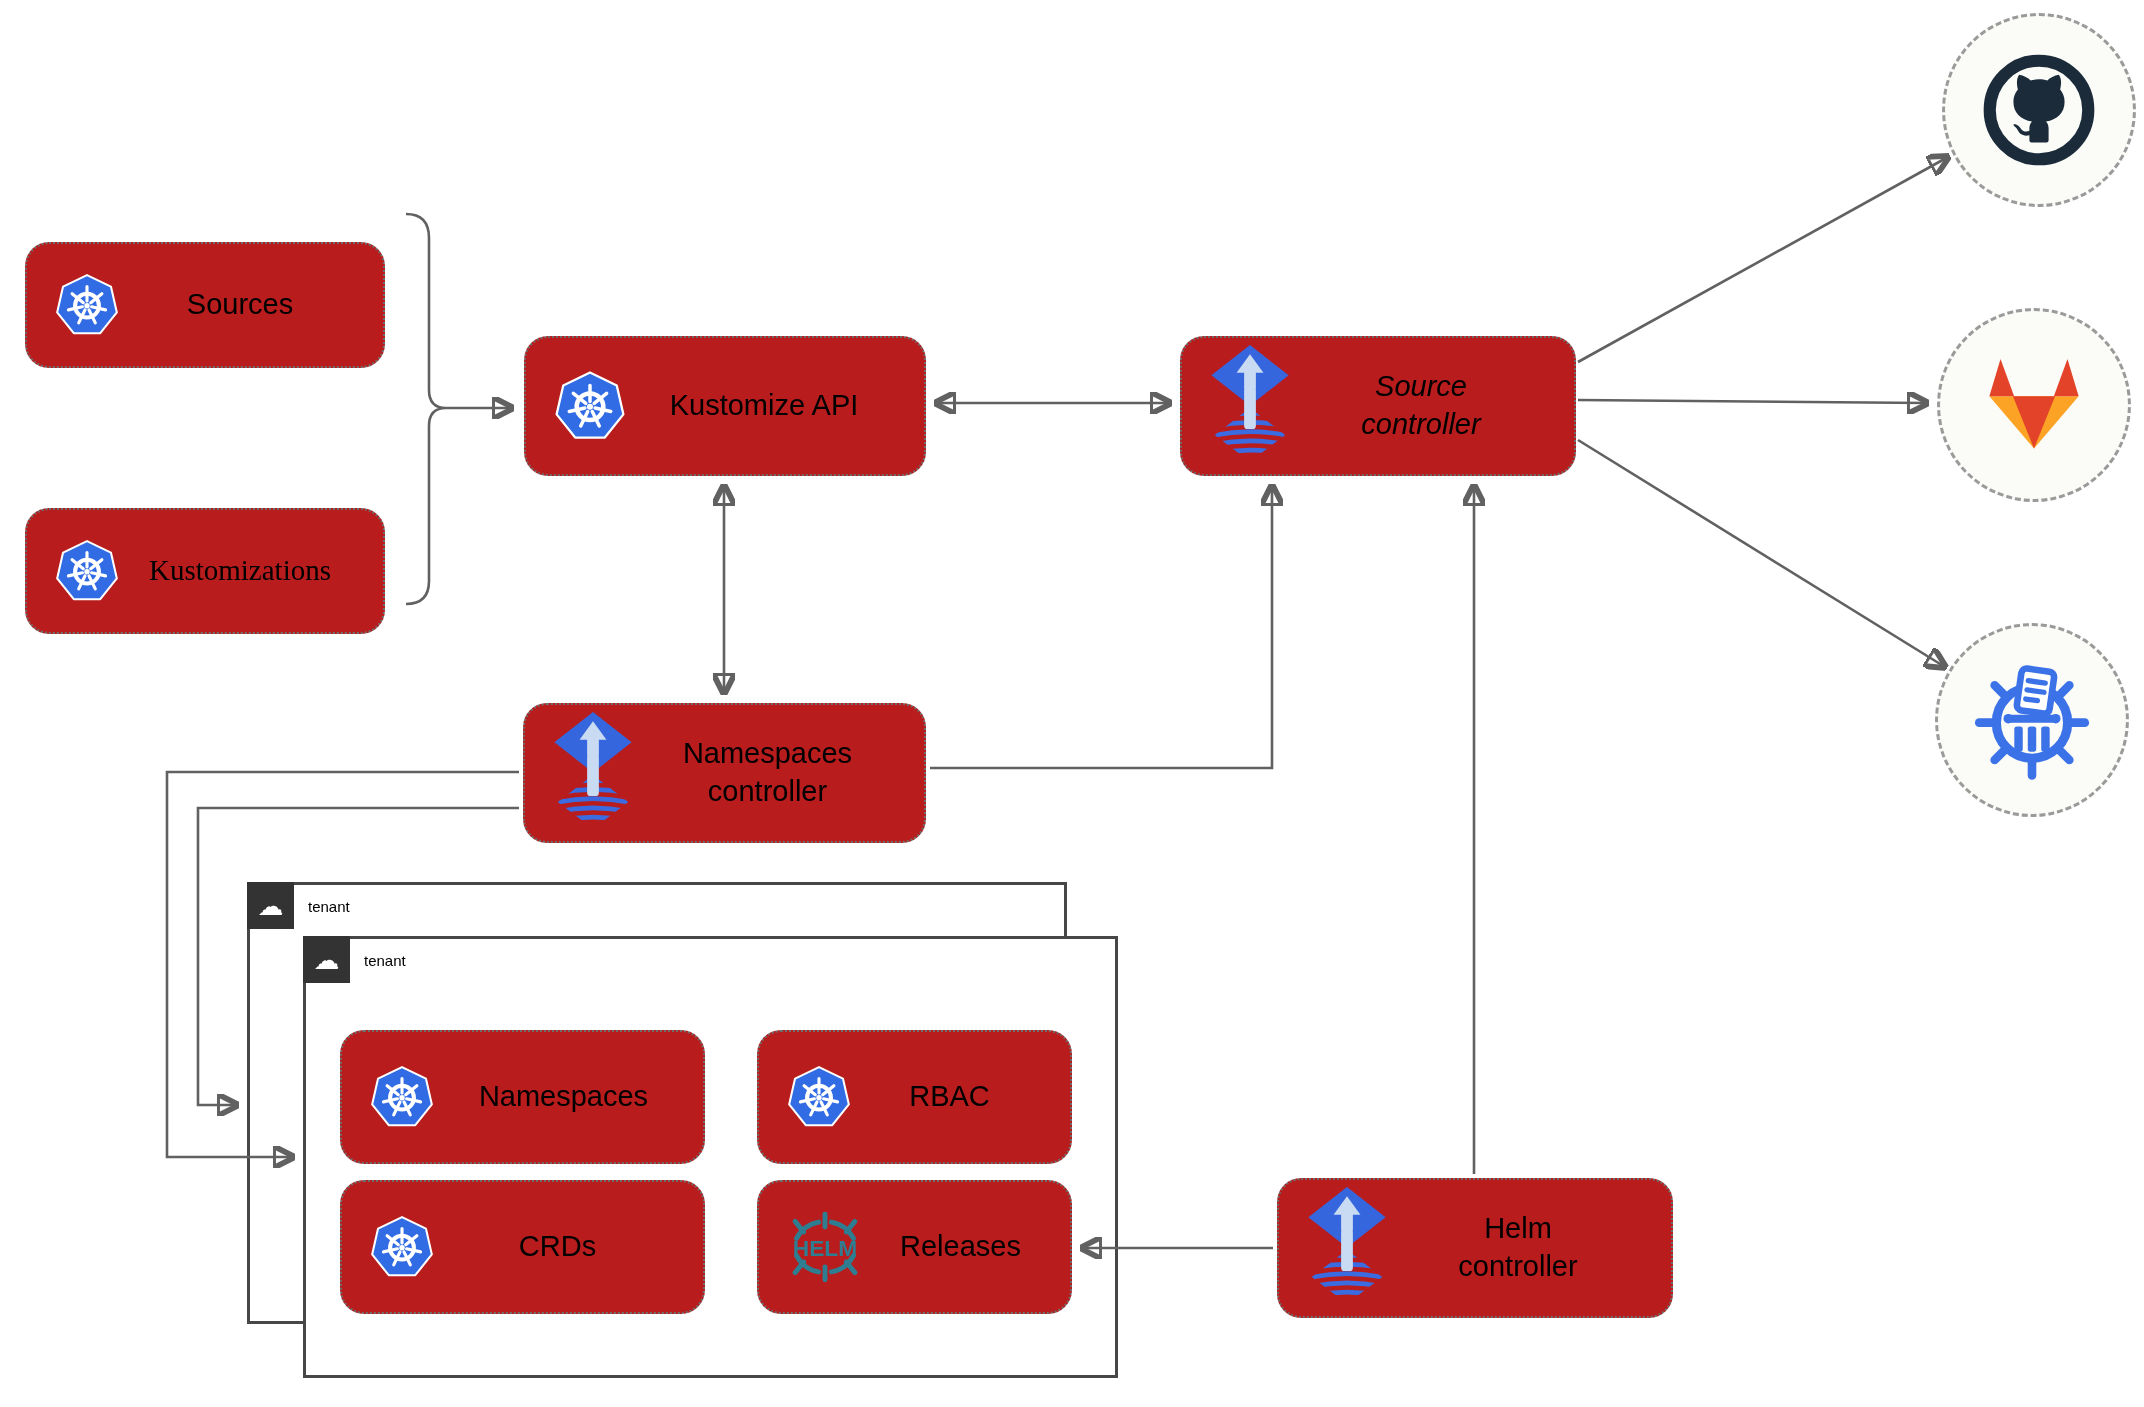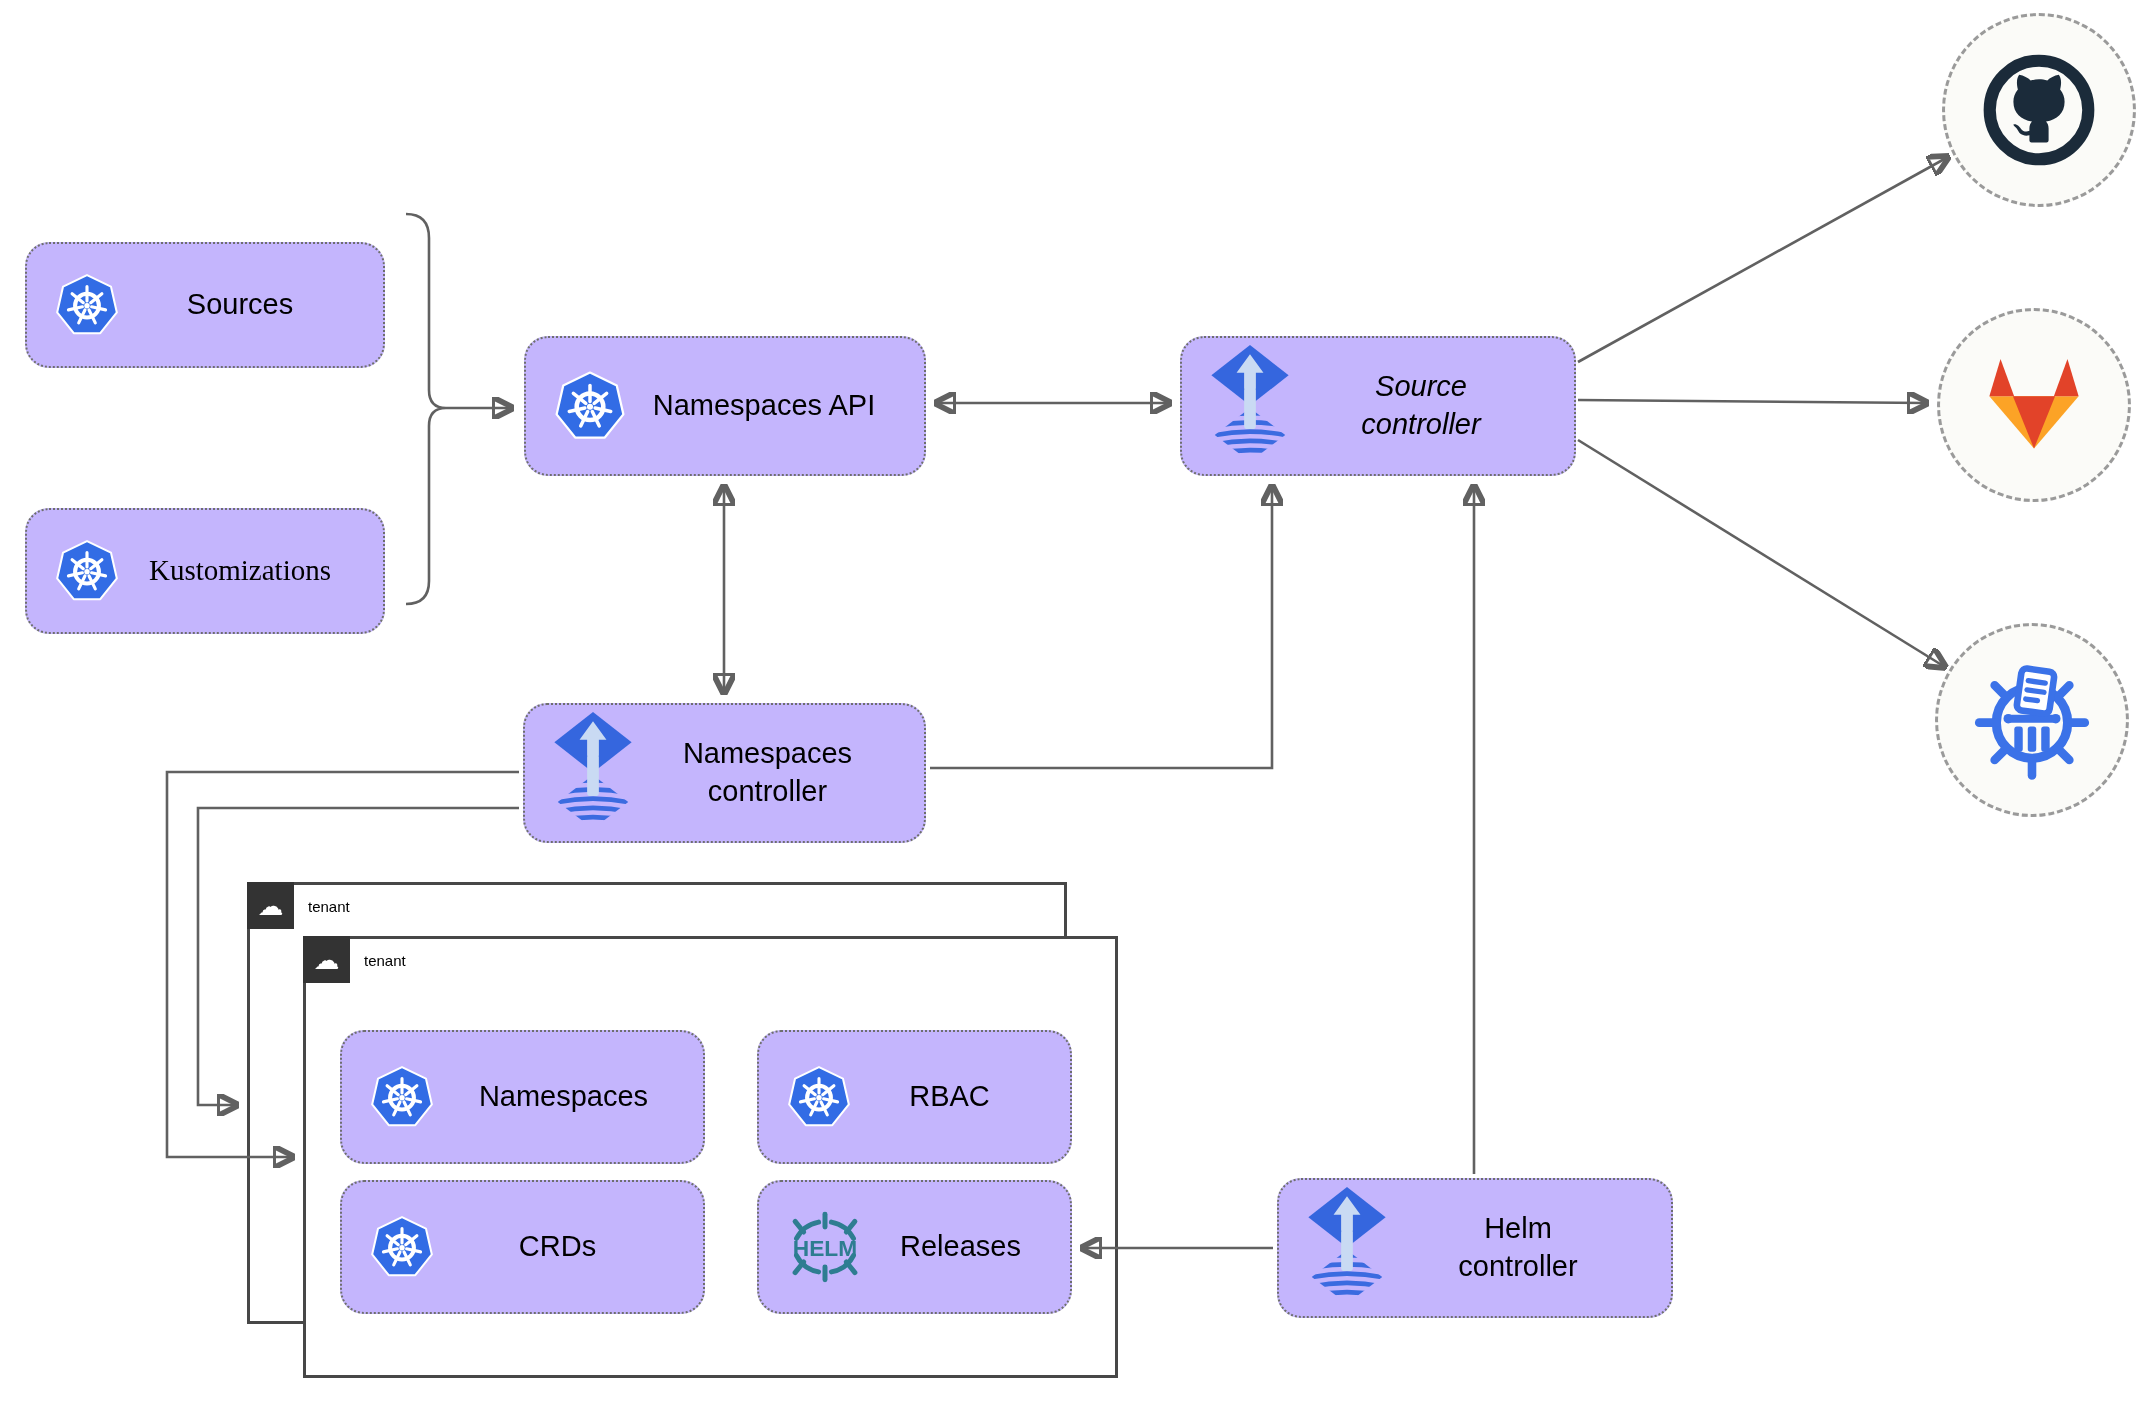--- a/index.html
+++ b/index.html
@@ -1,18 +1,18 @@
 <!DOCTYPE html>
 <html><head>
 <meta charset="utf-8">
 <style>
   html,body{margin:0;padding:0;background:#fff;}
   #canvas{position:relative;width:2144px;height:1407px;background:#ffffff;
           font-family:"Liberation Sans",sans-serif;overflow:hidden;}
-  .pill{position:absolute;background:#c4b5fd;border:2px dotted #6e6e6e;border-radius:24px;
+  .pill{position:absolute;background:#b91c1c;border:2px dotted #6e6e6e;border-radius:24px;
         display:flex;align-items:center;z-index:3;box-sizing:border-box;padding:0 14px 0 26px;}
   .pill .label{flex:1;text-align:center;font-size:29px;color:#000;white-space:pre-line;
                line-height:1.3;padding-right:10px;}
   .icon{flex:0 0 auto;}
   .tenant{position:absolute;background:#ffffff;border:3px solid #474747;box-sizing:border-box;z-index:1;}
   .tenant-header{position:absolute;top:-3px;left:-3px;width:47px;height:47px;background:#333333;
                  color:#fff;display:flex;align-items:center;justify-content:center;
                  font-size:26px;font-family:"DejaVu Sans",sans-serif;}
   .tenant-label{position:absolute;top:0;left:58px;height:44px;line-height:44px;font-size:15px;color:#000;}
   .ext-circle{position:absolute;width:194px;height:194px;border:3px dashed #9a9a9a;border-radius:50%;
@@ -172,21 +172,21 @@
     <svg class="icon" width="68" height="68">
         <use href="#sym-k8s"></use>
       </svg>
     <div class="label">Kustomizations</div>
   </div>
 
   <div class="pill" style="left:524px;top:336px;width:402px;height:140px;">
     <svg class="icon" width="76" height="76">
         <use href="#sym-k8s"></use>
       </svg>
-    <div class="label">Namespaces API</div>
+    <div class="label">Kustomize API</div>
   </div>
 
   <div class="pill" style="left:1180px;top:336px;width:396px;height:140px;font-style:italic;">
     <svg class="icon" width="84" height="122">
         <use href="#sym-flux"></use>
       </svg>
     <div class="label">Source
 controller</div>
   </div>
 

